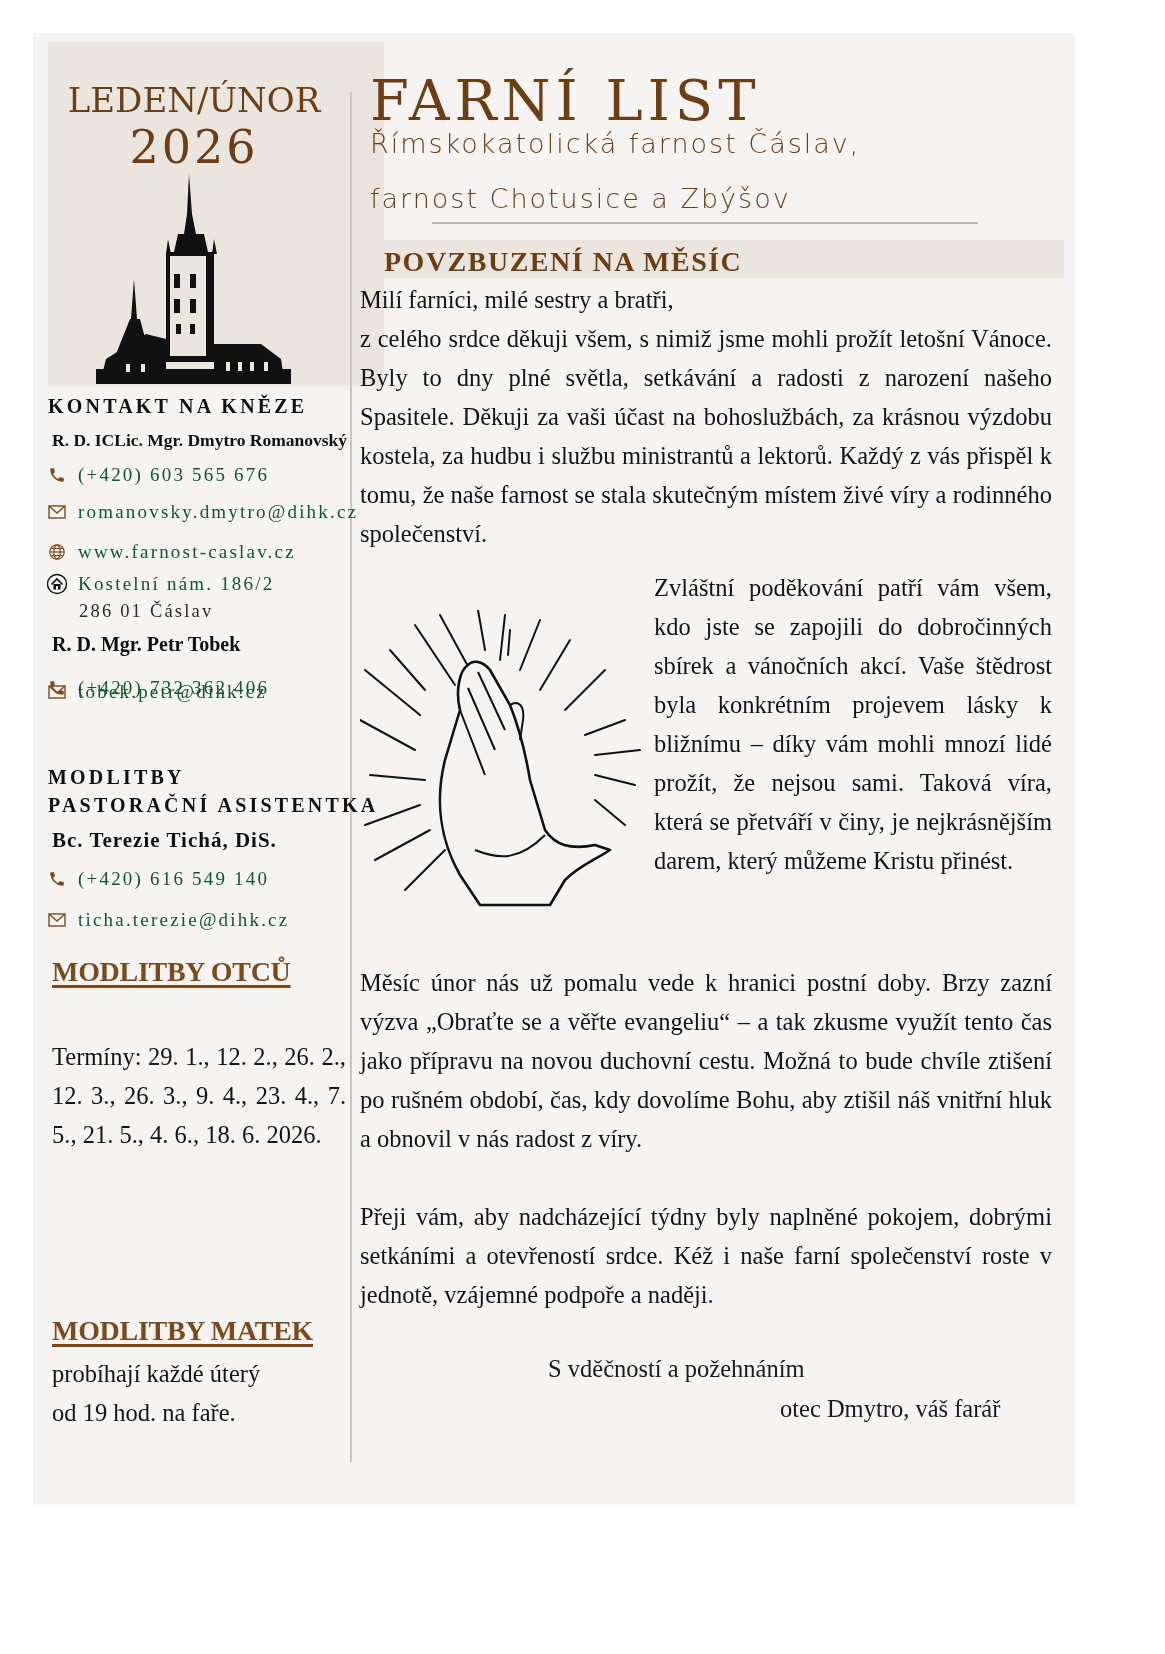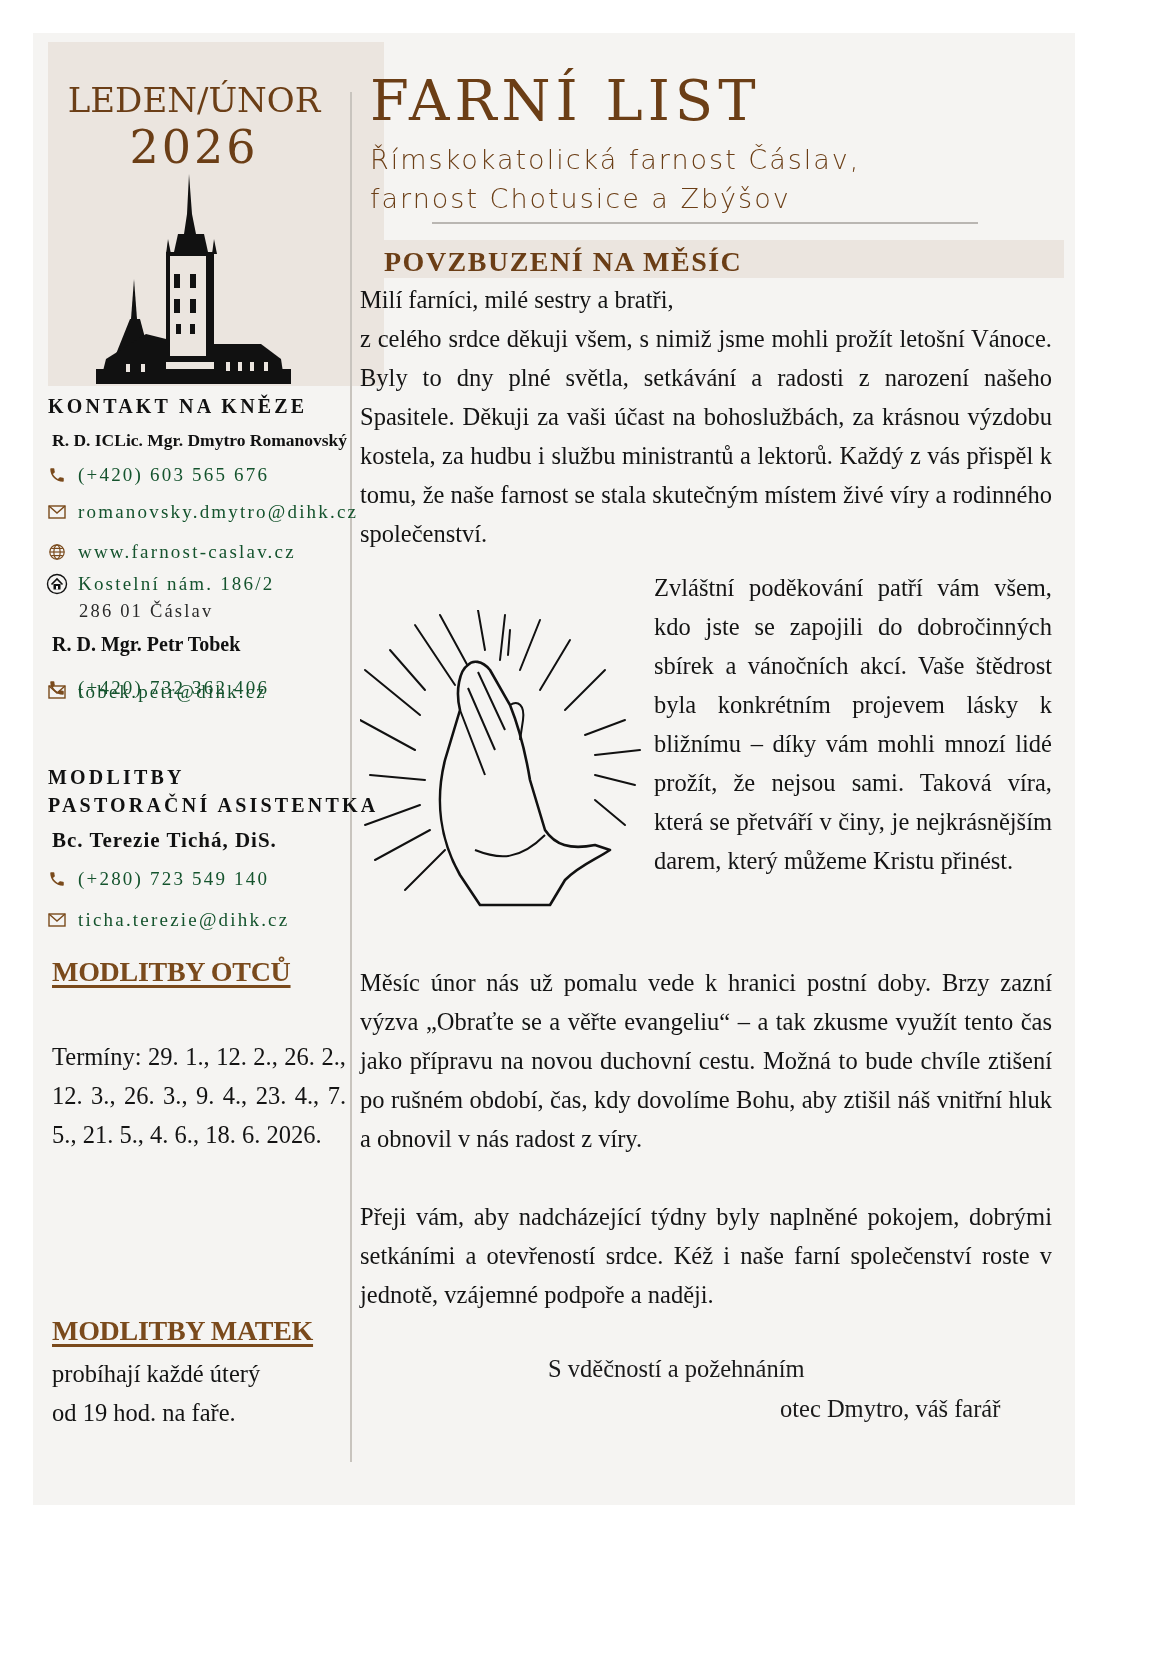--- a/index.html
+++ b/index.html
@@ -5,21 +5,21 @@
   html, body { margin:0; padding:0; background:#ffffff; }
   body { width:1165px; height:1654px; position:relative; overflow:hidden; font-family:"Liberation Serif", serif; color:#1a1a1a; }
   .page { position:absolute; left:33px; top:33px; width:1042px; height:1472px; background:#f5f4f2; }
   .hero { position:absolute; left:48px; top:42px; width:336px; height:344px; background:#ebe5df; }
   .hero-month { position:absolute; left:0; top:38px; width:292px; text-align:center; font-family:"DejaVu Serif", serif; font-size:34px; color:#6b3e16; letter-spacing:0px; }
   .hero-year { position:absolute; left:0; top:78px; width:292px; text-align:center; font-family:"DejaVu Serif", serif; font-size:46px; color:#6b3e16; letter-spacing:3px; }
   .church { position:absolute; left:38px; top:132px; width:210px; height:210px; }
   .vline { position:absolute; left:350px; top:92px; width:2px; height:1370px; background:#c8c4be; }
   .title { position:absolute; left:370px; top:68px; font-family:"DejaVu Serif", serif; font-size:56px; color:#6b3e16; letter-spacing:5px; }
   .subtitle { position:absolute; left:370px; font-family:"DejaVu Sans", sans-serif; font-size:27px; color:#6b3e16; letter-spacing:2px; font-weight:300; }
-  .sub1 { top:144px; } .sub2 { top:183px; }
+  .sub1 { top:128px; } .sub2 { top:183px; }
   .hr { position:absolute; left:432px; top:222px; width:546px; height:2px; background:#b9b6b2; }
   .sec-bar { position:absolute; left:368px; top:240px; width:696px; height:38px; background:#ebe5df; }
   .sec-title { position:absolute; left:16px; top:6px; font-family:"Liberation Serif", serif; font-weight:bold; font-size:28px; color:#6b3e16; letter-spacing:1.5px; }
   .body-text { position:absolute; font-size:24.5px; line-height:39px; text-align:justify; color:#141414; }
   .p-greet { left:360px; top:280px; width:692px; }
   .p1 { left:360px; top:319px; width:692px; text-align-last:left; }
   .p2 { left:654px; top:568px; width:398px; text-align-last:left; }
   .p3 { left:360px; top:963px; width:692px; text-align-last:left; }
   .p4 { left:360px; top:1197px; width:692px; text-align-last:left; }
   .sig1 { position:absolute; left:548px; top:1355px; font-size:24.5px; }
@@ -158,21 +158,21 @@
 
 <div class="lh" style="top:766px;">MODLITBY</div>
 <div class="lh" style="top:794px;">PASTORAČNÍ ASISTENTKA</div>
 <div class="lname" style="top:828px; font-size:21px; letter-spacing:1px;">Bc. Terezie Tichá, DiS.</div>
 <div class="citem" style="top:867px;">
   <span class="ic">
     <svg width="18" height="18" viewBox="0 0 24 24">
         <path fill="#7a4a1c" d="M6.6 10.8c1.4 2.8 3.8 5.1 6.6 6.6l2.2-2.2c.3-.3.7-.4 1-.2 1.1.4 2.3.6 3.6.6.6 0 1 .4 1 1V20c0 .6-.4 1-1 1C10.6 21 3 13.4 3 4c0-.6.4-1 1-1h3.5c.6 0 1 .4 1 1 0 1.3.2 2.5.6 3.6.1.3 0 .7-.2 1z"></path>
       </svg>
   </span>
-  <span class="tx">(+280) 723 549 140</span>
+  <span class="tx">(+420) 616 549 140</span>
 </div>
 <div class="citem" style="top:908px;">
   <span class="ic">
     <svg width="18" height="14" viewBox="0 0 18 14">
         <rect x="1" y="1" width="16" height="12" fill="none" stroke="#7a4a1c" stroke-width="1.4"></rect>
         <polyline points="1,1 9,8 17,1" fill="none" stroke="#7a4a1c" stroke-width="1.4"></polyline>
       </svg>
   </span>
   <span class="tx">ticha.terezie@dihk.cz</span>
 </div>

